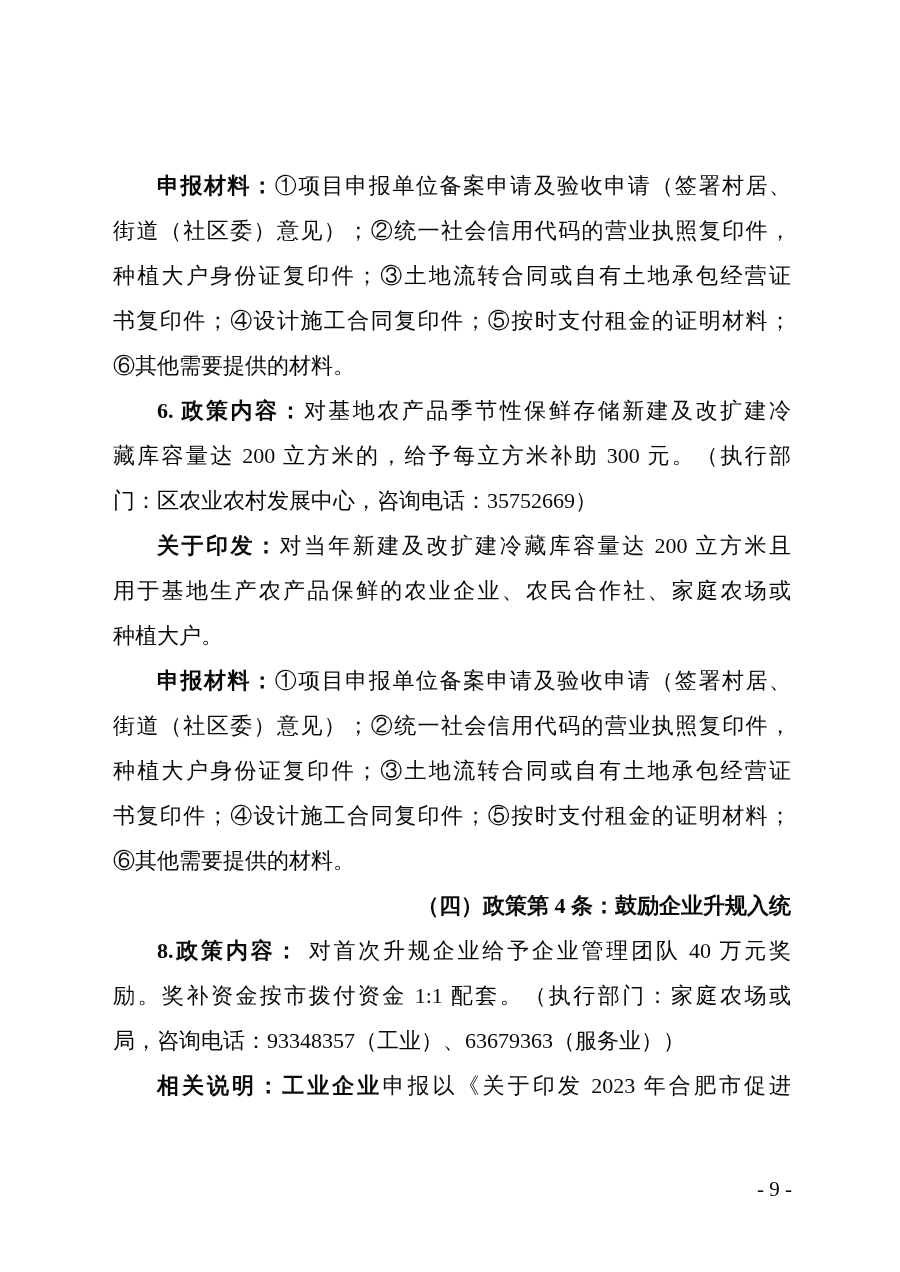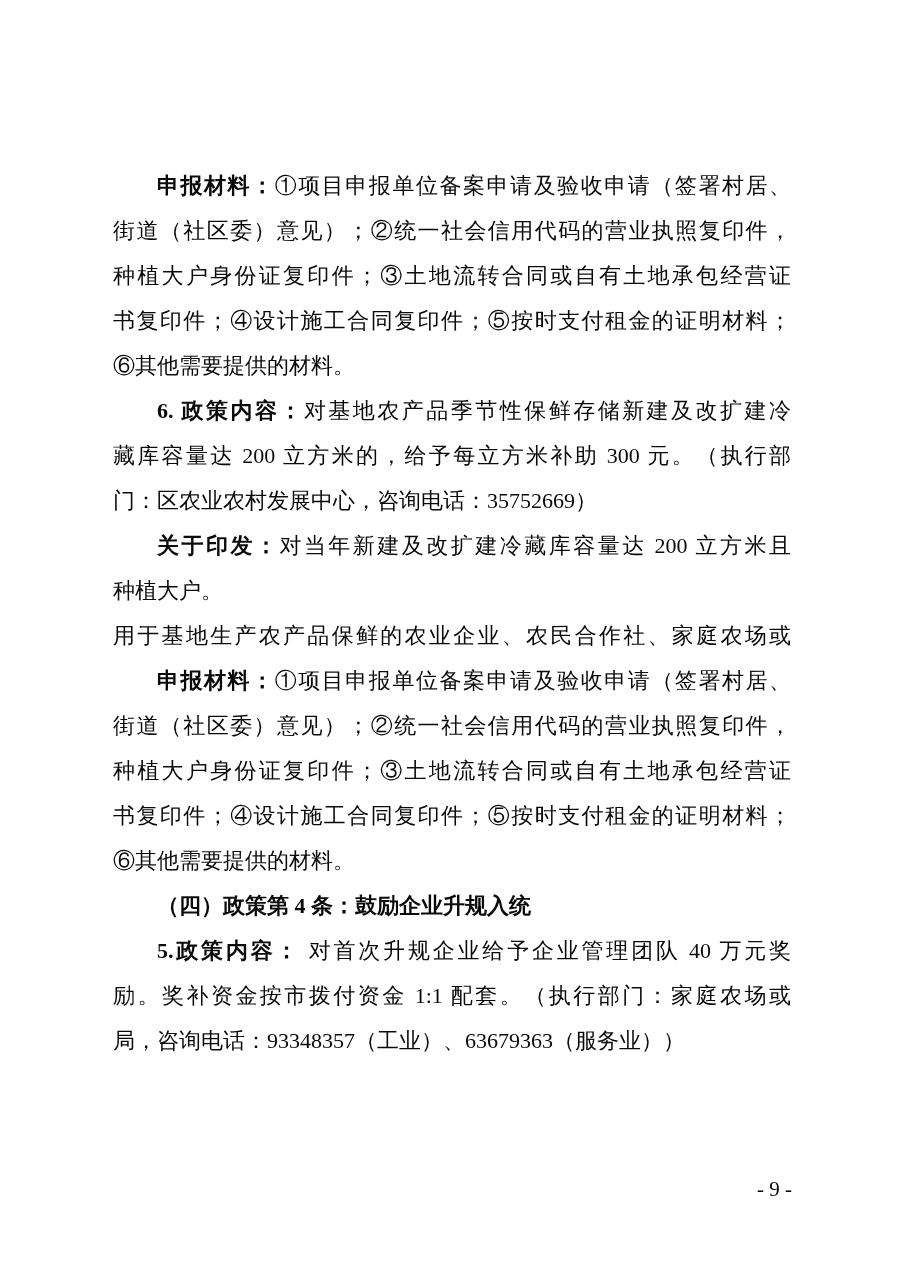--- a/index.html
+++ b/index.html
@@ -22,21 +22,21 @@
     width: 678px;
     font-size: 22px;
     line-height: 45px;
   }
   .para { margin: 0; padding: 0; }
   .line {
     margin: 0;
     padding: 0;
     white-space: normal;
   }
-  .ind  { text-indent: 2em; }
+  .ind  { text-indent: 2em; text-align: right; }
   .just {
     text-align: justify;
     text-align-last: justify;
   }
   .bld  { font-weight: bold; }
   .pageno {
     position: absolute;
     top: 1176px;
     right: 108px;
     font-size: 21px;
@@ -58,38 +58,41 @@
   </div>
 
   <div class="para">
     <p class="line ind just"><span class="bld">6. 政策内容：</span><span>对基地农产品季节性保鲜存储新建及改扩建冷</span></p>
     <p class="line just"><span>藏库容量达 200 立方米的，给予每立方米补助 300 元。（执行部</span></p>
     <p class="line"><span>门：区农业农村发展中心，咨询电话：35752669）</span></p>
   </div>
 
   <div class="para">
     <p class="line ind just"><span class="bld">关于印发：</span><span>对当年新建及改扩建冷藏库容量达 200 立方米且</span></p>
+    <p class="line just"><span>用于基地生产农产品保鲜的农业企业、农民合作社、家庭农场或</span></p>
     <p class="line"><span>种植大户。</span></p>
-    <p class="line just"><span>用于基地生产农产品保鲜的农业企业、农民合作社、家庭农场或</span></p>
   </div>
 
   <div class="para">
     <p class="line ind just"><span class="bld">申报材料：</span><span>①项目申报单位备案申请及验收申请（签署村居、</span></p>
     <p class="line just"><span>街道（社区委）意见）；②统一社会信用代码的营业执照复印件，</span></p>
     <p class="line just"><span>种植大户身份证复印件；③土地流转合同或自有土地承包经营证</span></p>
     <p class="line just"><span>书复印件；④设计施工合同复印件；⑤按时支付租金的证明材料；</span></p>
     <p class="line"><span>⑥其他需要提供的材料。</span></p>
   </div>
 
   <div class="para">
     <p class="line ind"><span class="bld">（四）政策第 4 条：鼓励企业升规入统</span></p>
   </div>
 
   <div class="para">
-    <p class="line ind just"><span class="bld">5.政策内容：</span><span> 对首次升规企业给予企业管理团队 40 万元奖</span></p>
+    <p class="line ind just"><span class="bld">8.政策内容：</span><span> 对首次升规企业给予企业管理团队 40 万元奖</span></p>
     <p class="line just"><span>励。奖补资金按市拨付资金 1:1 配套。（执行部门：家庭农场或</span></p>
     <p class="line"><span>局，咨询电话：93348357（工业）、63679363（服务业））</span></p>
   </div>
 
+  <div class="para">
+    <p class="line ind just"><span class="bld">相关说明：</span><span class="bld">工业企业</span><span>申报以《关于印发 2023 年合肥市促进</span></p>
+  </div>
 
 </div>
 
 <div class="pageno">- 9 -</div>
 
 </body></html>

